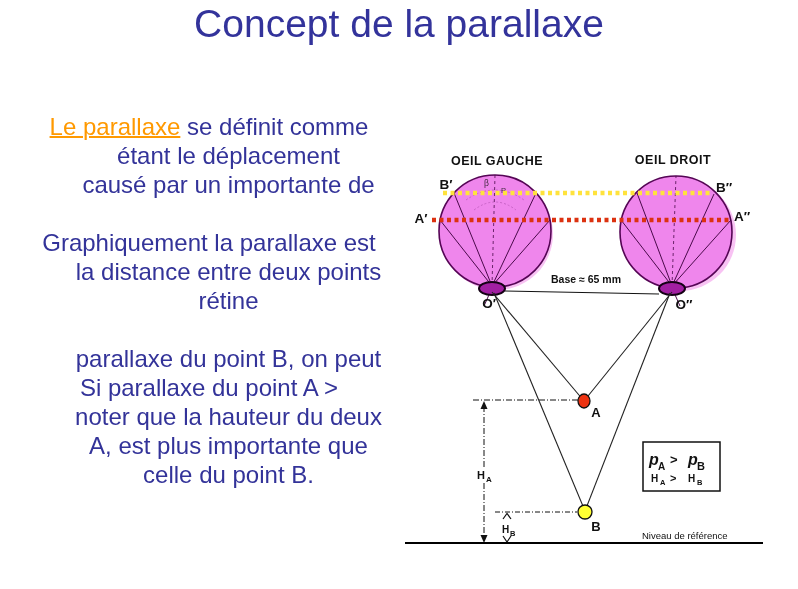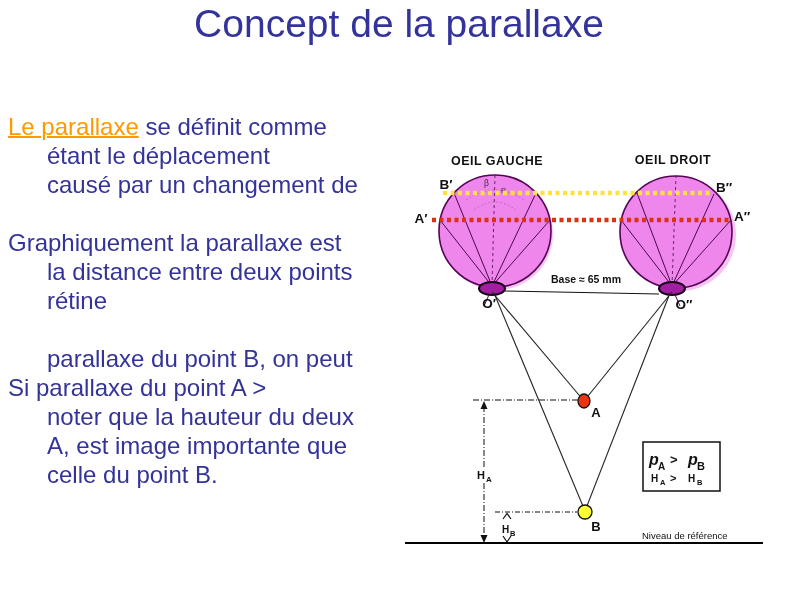--- a/index.html
+++ b/index.html
@@ -1,50 +1,50 @@
 <!DOCTYPE html>
 <html><head>
 <meta charset="utf-8">
 <style>
   html,body{margin:0;padding:0;background:#ffffff;}
   .slide{position:relative;width:798px;height:589px;background:#ffffff;overflow:hidden;
          font-family:"Liberation Sans","DejaVu Sans",sans-serif;}
   .title{position:absolute;top:2px;left:0;width:798px;margin:0;text-align:center;
          font-size:39px;font-weight:400;color:#33339B;letter-spacing:0px;}
   .textcol{position:absolute;left:8px;top:112px;width:402px;color:#333399;}
-  .para{margin:0 0 29px 0;}
+  .para{margin:0 0 29px 0;text-align:center;}
   .line{height:29px;line-height:29px;font-size:24px;white-space:nowrap;}
   .indent{padding-left:39px;}
   .link{color:#FF9900;text-decoration:underline;text-decoration-thickness:2px;cursor:pointer;}
   svg text{font-family:"Liberation Sans","DejaVu Sans",sans-serif;fill:#111111;}
   .lbl{font-weight:bold;}
 </style>
 </head>
 <body>
 
 <div class="slide">
 
   <h1 class="title">Concept de la parallaxe</h1>
 
   <div class="textcol">
     <div class="para">
       <div class="line"><a class="link">Le parallaxe</a><span> se définit comme</span></div>
       <div class="line indent">étant le déplacement</div>
-      <div class="line indent">causé par un changement de</div>
+      <div class="line indent">causé par un importante de</div>
     </div>
     <div class="para">
       <div class="line">Graphiquement la parallaxe est</div>
       <div class="line indent">la distance entre deux points</div>
       <div class="line indent">rétine</div>
     </div>
     <div class="para">
       <div class="line indent">parallaxe du point B, on peut</div>
       <div class="line">Si parallaxe du point A &gt;</div>
       <div class="line indent">noter que la hauteur du deux</div>
-      <div class="line indent">A, est image importante que</div>
+      <div class="line indent">A, est plus importante que</div>
       <div class="line indent">celle du point B.</div>
     </div>
   </div>
 
   <svg style="position:absolute;left:400px;top:140px;" width="398" height="430" viewBox="0 0 398 430">
 
     <text x="97" y="25" text-anchor="middle" font-size="12.5" class="lbl" letter-spacing="0.5">OEIL GAUCHE</text>
     <text x="273" y="24" text-anchor="middle" font-size="12.5" class="lbl" letter-spacing="0.5">OEIL DROIT</text>
 
     <circle cx="97" cy="94" r="56" fill="#F8C2F3"></circle>

